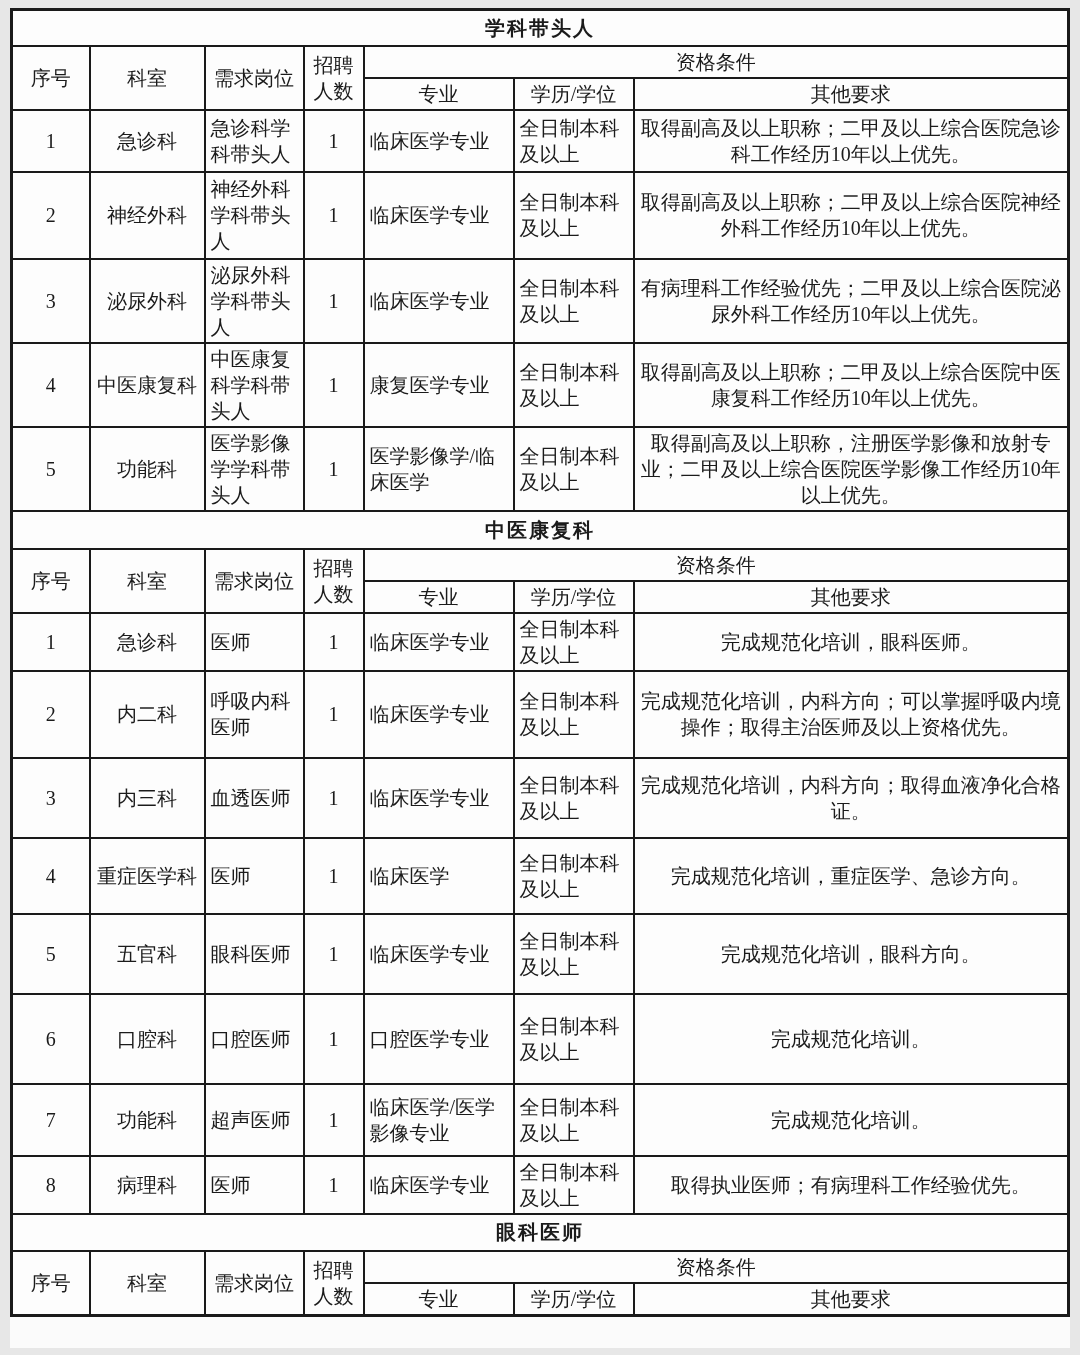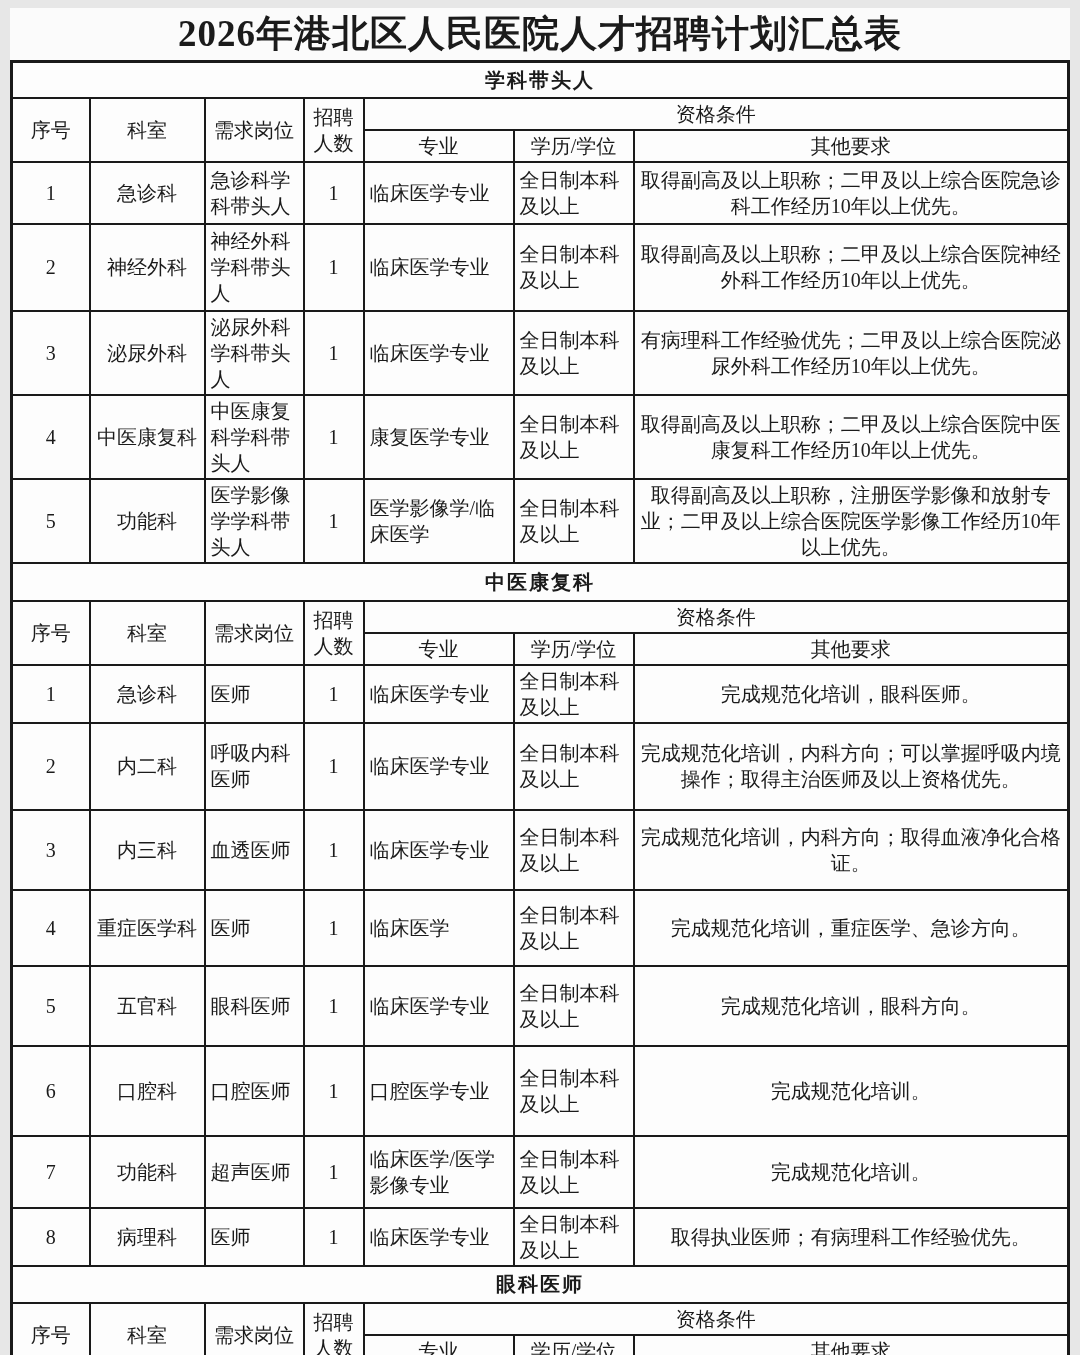--- a/index.html
+++ b/index.html
@@ -49,21 +49,20 @@
   }
   td.hdr{ text-align:center; padding:1px 2px; }
   td.c{ text-align:center; }
   td.l{ text-align:left; }
   td.other{ text-align:center; padding:2px 8px; }
 </style>
 </head>
 <body>
 
 <div class="page">
-  <div class="doc-title">2026年港北区人民医院人才招聘计划汇总表</div>
   <table class="recruit">
     <colgroup>
       <col style="width:78px">
         <col style="width:115px">
         <col style="width:99px">
       <col style="width:60px">
         <col style="width:150px">
         <col style="width:120px">
       <col style="width:435px">
     </colgroup>

